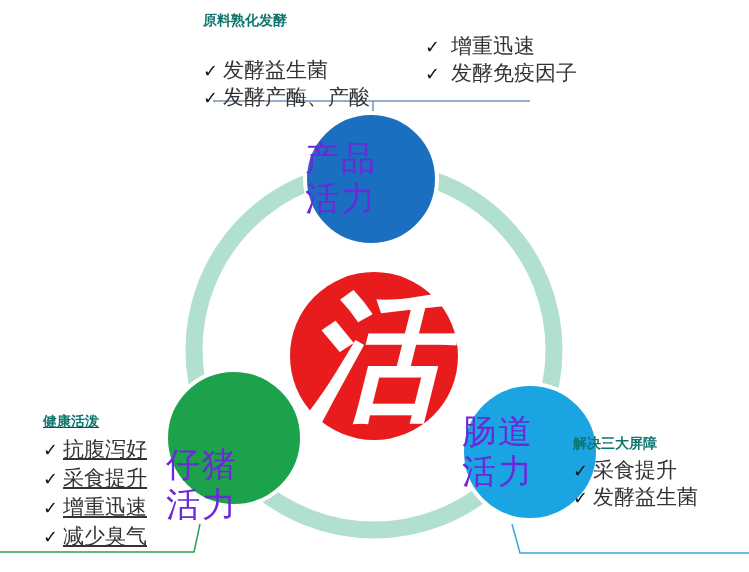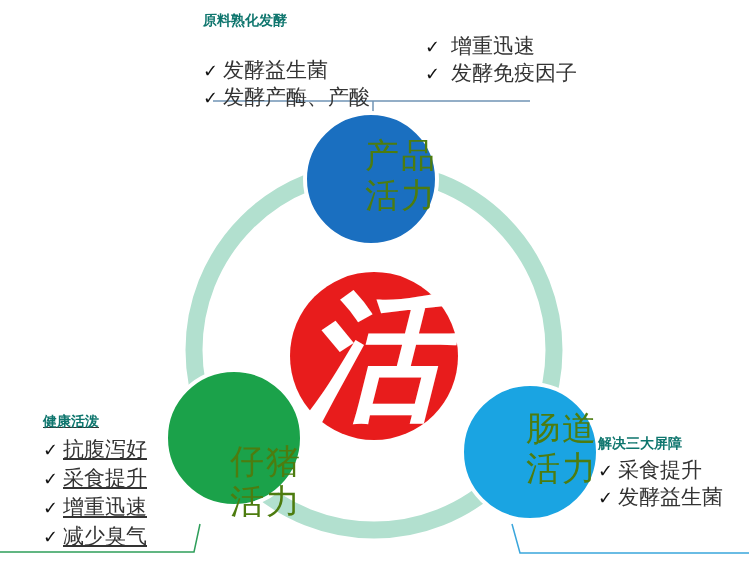--- a/index.html
+++ b/index.html
@@ -2,21 +2,21 @@
 <html><head>
 <meta charset="utf-8">
 <style>
   html, body { margin:0; padding:0; background:#ffffff; }
   body { width:749px; height:572px; position:relative; overflow:hidden;
          font-family:"DejaVu Serif","Liberation Serif",serif; color:#222; }
   svg.diagram { position:absolute; left:0; top:0; }
   .block { position:absolute; font-size:21px; line-height:26px; color:#333; }
   .block .title { font-weight:bold; color:#0f766e; font-size:14px; }
   .check { display:inline-block; width:20px; font-family:"DejaVu Sans",sans-serif; font-size:18px; color:#111; }
-  .node-label { position:absolute; text-align:right; color:#4d7c0f; font-family:Liberation Mono, monospace;
+  .node-label { position:absolute; text-align:left; color:#6d28d9; font-family:Liberation Sans, sans-serif;
                 font-size:34px; line-height:40px; letter-spacing:2px; }
   .center-char { position:absolute; text-align:center; color:#fff; font-family:"DejaVu Serif",serif;
                  font-weight:bold; font-style:italic; }
 </style>
 </head>
 <body>
 
 <svg class="diagram" width="749" height="572" viewBox="0 0 749 572">
 
   <circle cx="374" cy="350" r="180" fill="none" stroke="#b2e0cf" stroke-width="17"></circle>
@@ -64,17 +64,17 @@
 </div>
 
 <div class="block" style="left:43px; top:407px; width:150px; line-height:28px;text-decoration:underline;">
   <div class="title">健康活泼</div>
   <div><span class="check">✓</span><span>抗腹泻好</span></div>
   <div><span class="check">✓</span><span>采食提升</span></div>
   <div><span class="check">✓</span><span>增重迅速</span></div>
   <div><span class="check">✓</span><span>减少臭气</span></div>
 </div>
 
-<div class="block" style="left:598px; top:430px; width:150px; line-height:27px;">
+<div class="block" style="left:573px; top:430px; width:150px; line-height:27px;">
   <div class="title">解决三大屏障</div>
   <div><span class="check">✓</span><span>采食提升</span></div>
   <div><span class="check">✓</span><span>发酵益生菌</span></div>
 </div>
 
 </body></html>

